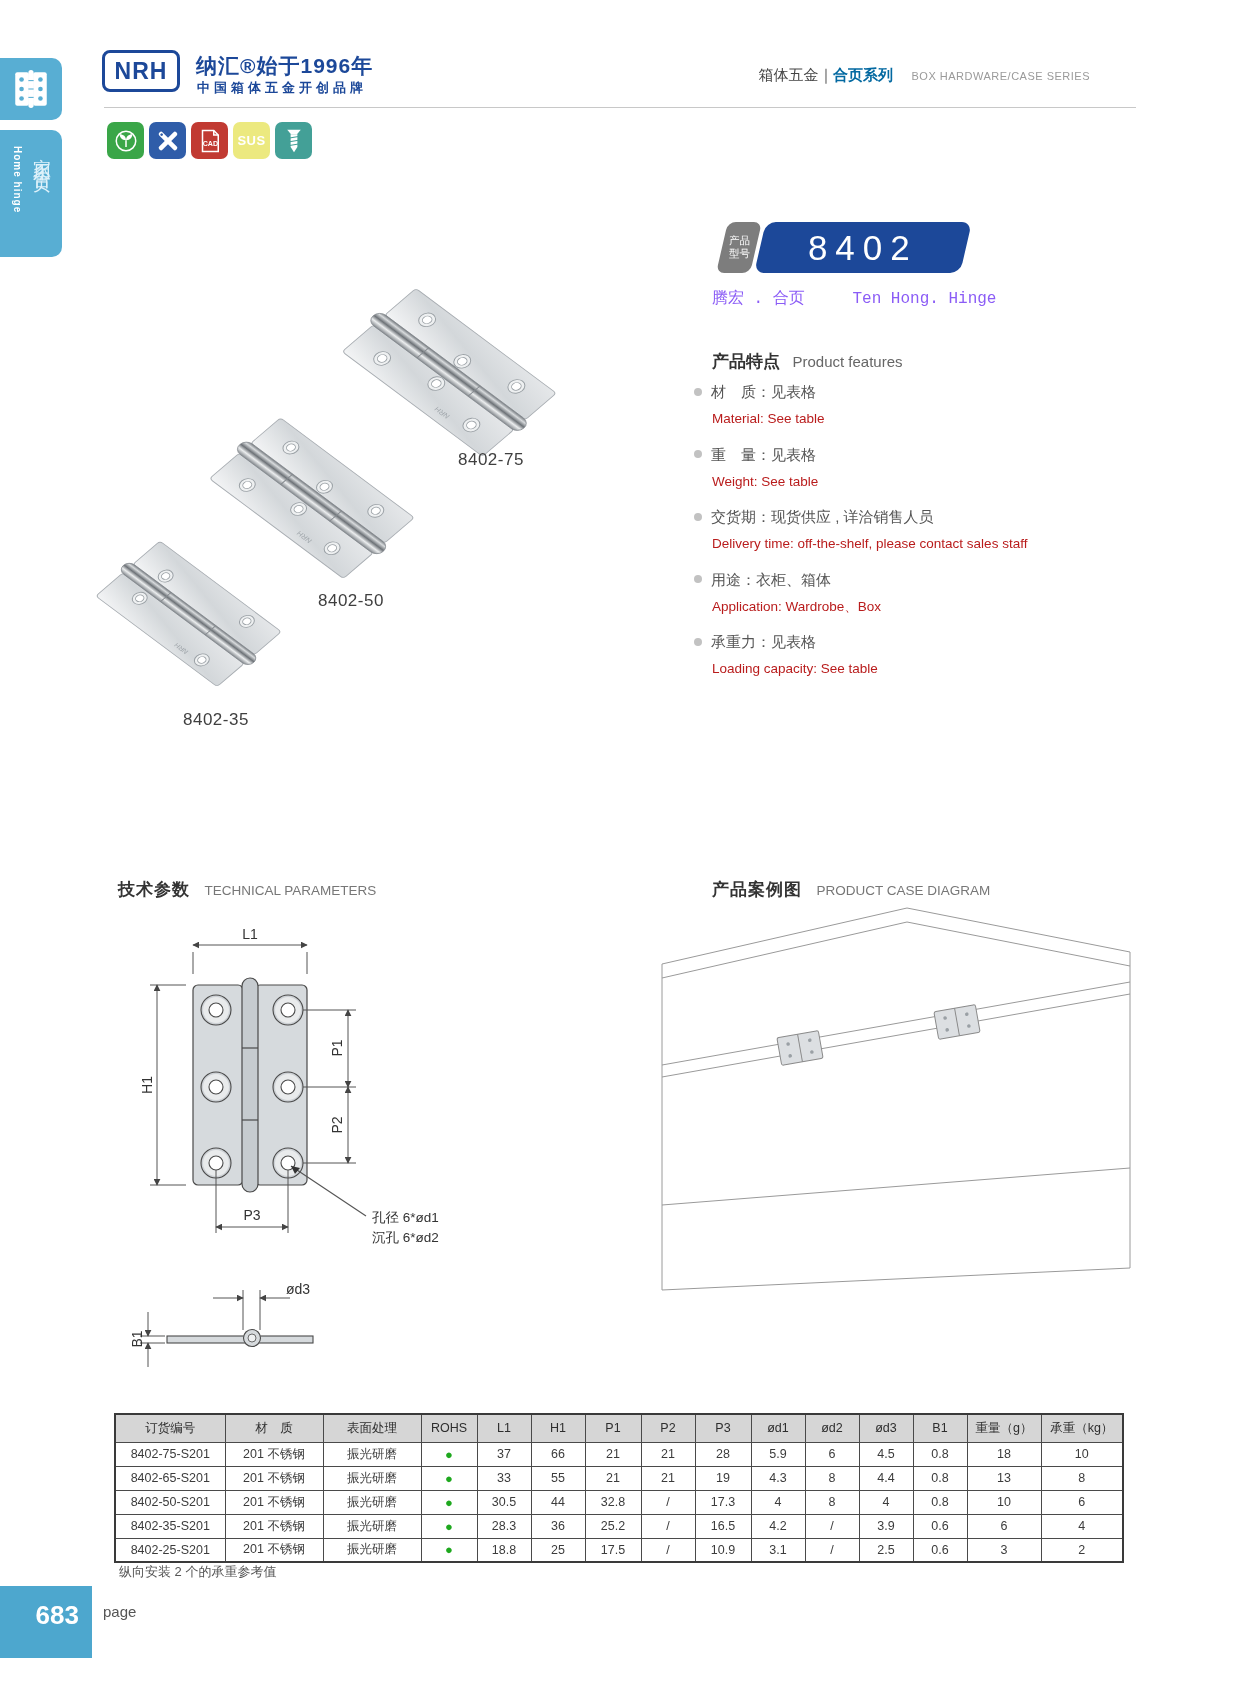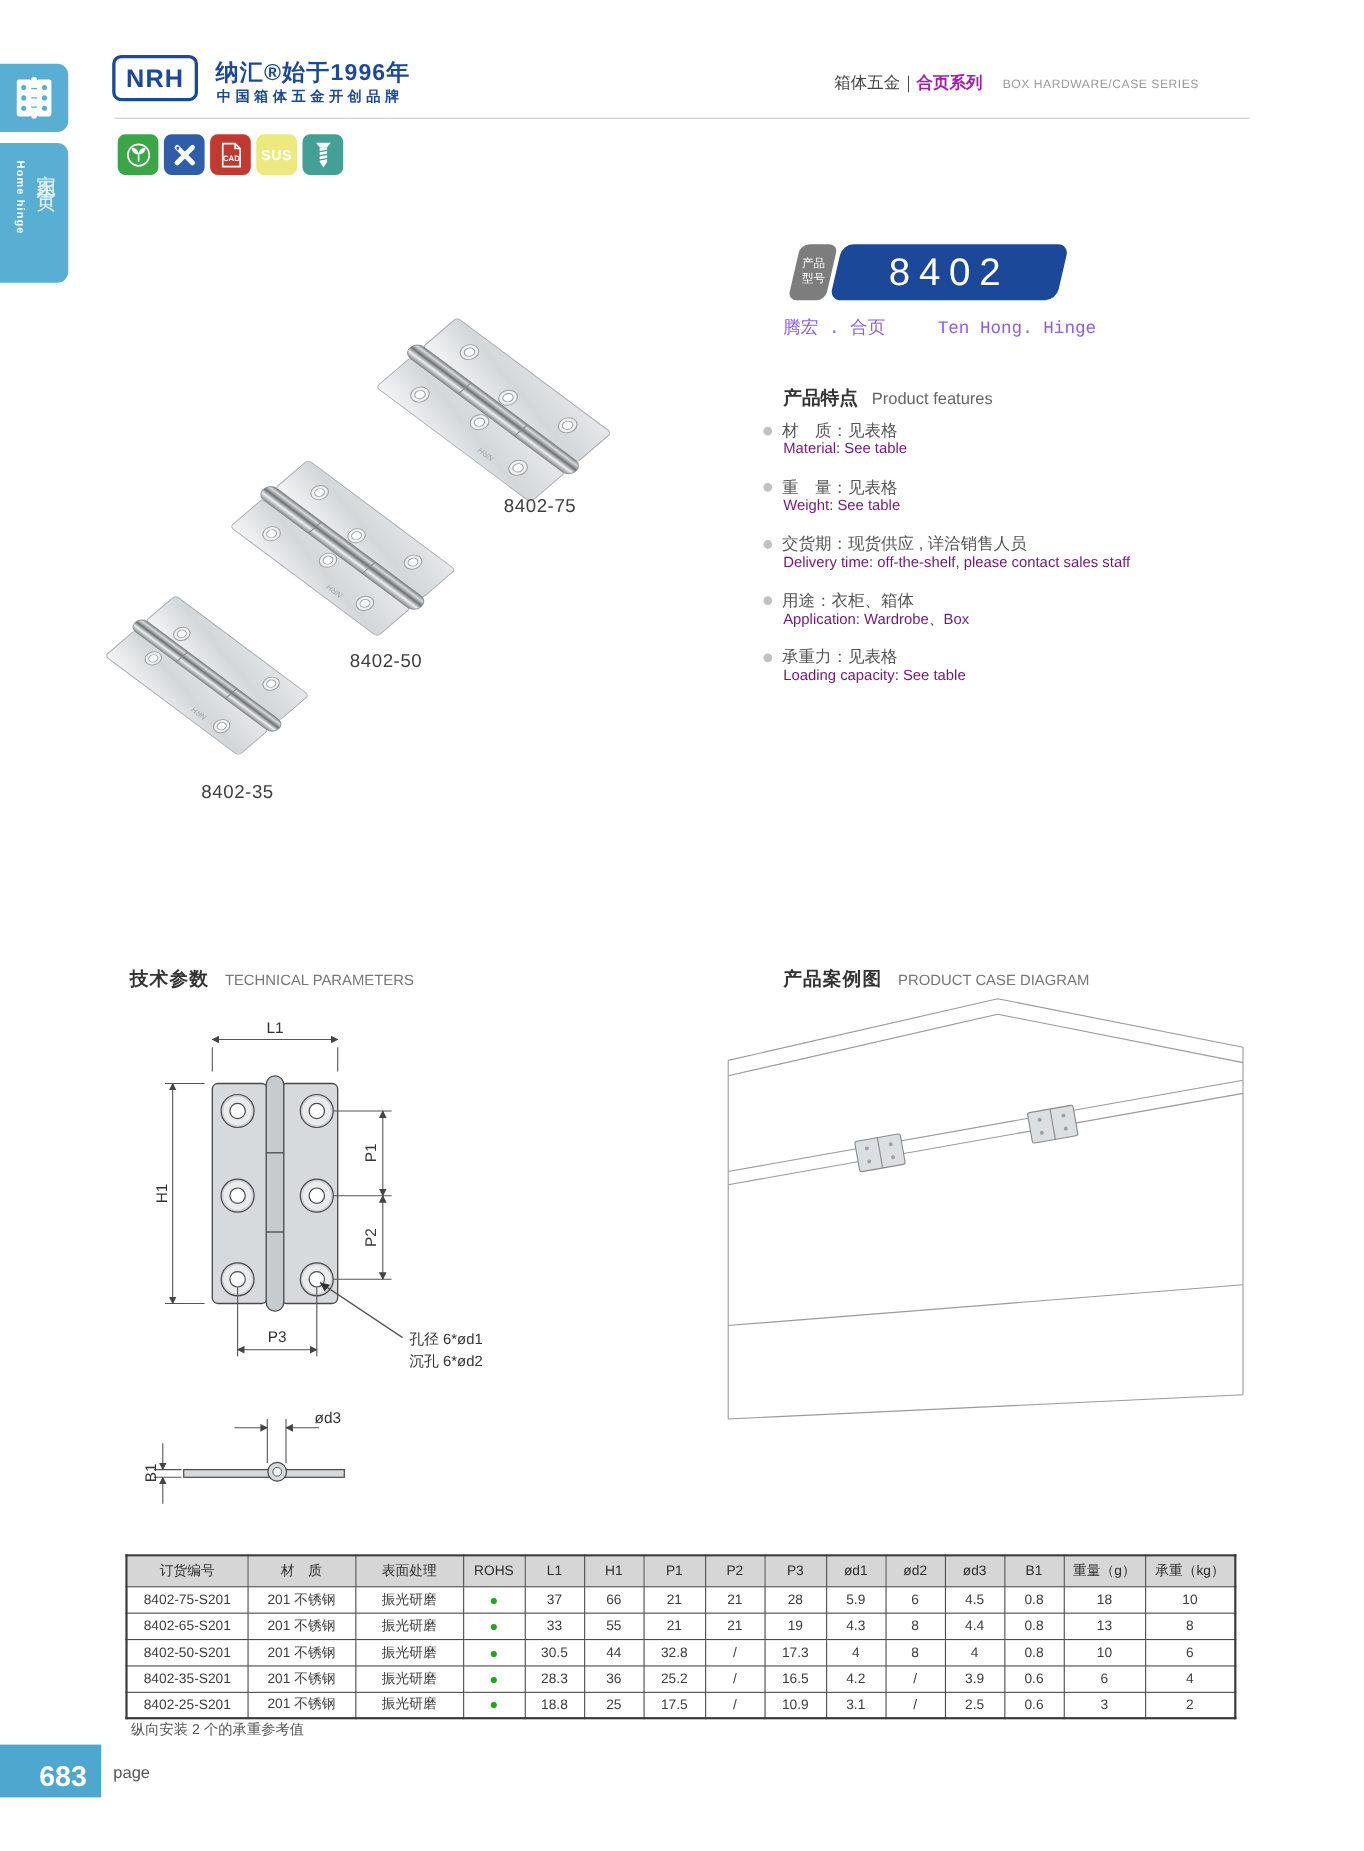--- a/index.html
+++ b/index.html
@@ -8,21 +8,21 @@
   .page { position:relative; width:1240px; height:1683px; background:#fff; overflow:hidden; }
 
   
   .logo-box { position:absolute; left:102px; top:50px; width:78px; height:42px;
     border:3px solid #1c4899; border-radius:8px; display:flex; align-items:center; justify-content:center; }
   .logo-box span { color:#1c4899; font-weight:bold; font-size:23px; letter-spacing:1px; }
   .brand-cn { position:absolute; left:196px; top:52px; color:#1c4899; font-weight:bold; font-size:21px; letter-spacing:1px; }
   .brand-sub { position:absolute; left:197px; top:79px; color:#1c4899; font-size:13px; letter-spacing:4px; font-weight:bold; }
   .header-right { position:absolute; top:66px; left:0; width:1090px; text-align:right; white-space:nowrap; }
   .cat-cn-1 { font-size:15px; color:#444; }
-  .cat-cn-2 { font-size:15px; color:#a21caf; font-weight:bold; }
+  .cat-cn-2 { font-size:15px; color:#0369a1; font-weight:bold; }
   .cat-en { font-size:11px; color:#9a9a9a; margin-left:14px; letter-spacing:0.5px; }
   .divider { position:absolute; left:104px; top:107px; width:1032px; height:1px; background:#c8c8c8; }
 
   
   .certs { position:absolute; left:107px; top:122px; display:flex; gap:5px; }
   .cert { width:37px; height:37px; border-radius:7px; display:flex; align-items:center; justify-content:center; }
   .cert.green { background:#3aa648; } .cert.blue { background:#2f5da9; }
   .cert.red { background:#c13a32; } .cert.yellow { background:#ece97f;text-align:right; }
   .cert.teal { background:#43a097; }
   .cert .sus-t { color:#fff; font-weight:bold; font-size:13px; letter-spacing:0.5px; }
@@ -50,42 +50,42 @@
   .name-line { position:absolute; left:712px; top:288px; font-size:16px; color:#8b5cf6;font-family:Liberation Mono, monospace; }
   .name-line .en { margin-left:38px; }
 
   .feat-title { position:absolute; left:712px; top:350px; }
   .feat-title .cn { font-size:17px; font-weight:bold; color:#333; }
   .feat-title .en { font-size:15px; color:#666; margin-left:8px; }
   .features { position:absolute; left:694px; top:384px; width:470px; }
   .feat { margin-bottom:21px; }
   .feat-cn { display:flex; align-items:center; gap:9px; font-size:15px; color:#555; line-height:1; }
   .feat-cn .dot { width:8px; height:8px; border-radius:50%; background:#c2c2c2; flex:none; }
-  .feat-en { font-size:13.5px; color:#701a75; margin:2px 0 0 18px; line-height:1; }
+  .feat-en { font-size:13.5px; color:#b91c1c; margin:13px 0 0 18px; line-height:1; }
 
   
   .sec-title { position:absolute; top:878px; white-space:nowrap; }
   .sec-title .cn { font-size:17px; font-weight:bold; color:#333; letter-spacing:1px; }
   .sec-title .en { font-size:13.5px; color:#777; margin-left:10px; }
   .sec-tech { left:118px; } .sec-case { left:712px; }
 
   .drawing { position:absolute; }
 
   
   table.spec { position:absolute; left:114px; top:1413px; width:1008px; border-collapse:collapse;
     table-layout:fixed; font-size:12.5px; color:#3c3c3c; }
   table.spec th, table.spec td { border:1px solid #4a4a4a; text-align:center; height:24px; padding:0 2px;
     font-weight:normal; white-space:nowrap; overflow:hidden; }
   table.spec th { background:#d6d6d6; color:#2e2e2e; height:28px; }
   table.spec { border:2px solid #3a3a3a; }
   td.rohs { color:#1ea81e; font-size:13px; }
   .footnote { position:absolute; left:119px; top:1563px; font-size:13px; color:#555; }
 
   
-  .page-box { position:absolute; left:0; top:1586px; width:92px; height:48px; background:#4da7ce;
+  .page-box { position:absolute; left:0; top:1586px; width:92px; height:72px; background:#4da7ce;
     color:#fff; font-size:26px; font-weight:bold; text-align:right; line-height:58px; padding-right:13px; }
   .page-word { position:absolute; left:103px; top:1603px; font-size:15px; color:#555; }
 
   svg text { font-family:"Liberation Sans","DejaVu Sans",sans-serif; }
 </style>
 </head>
 <body>
 
 <div class="page">
 

